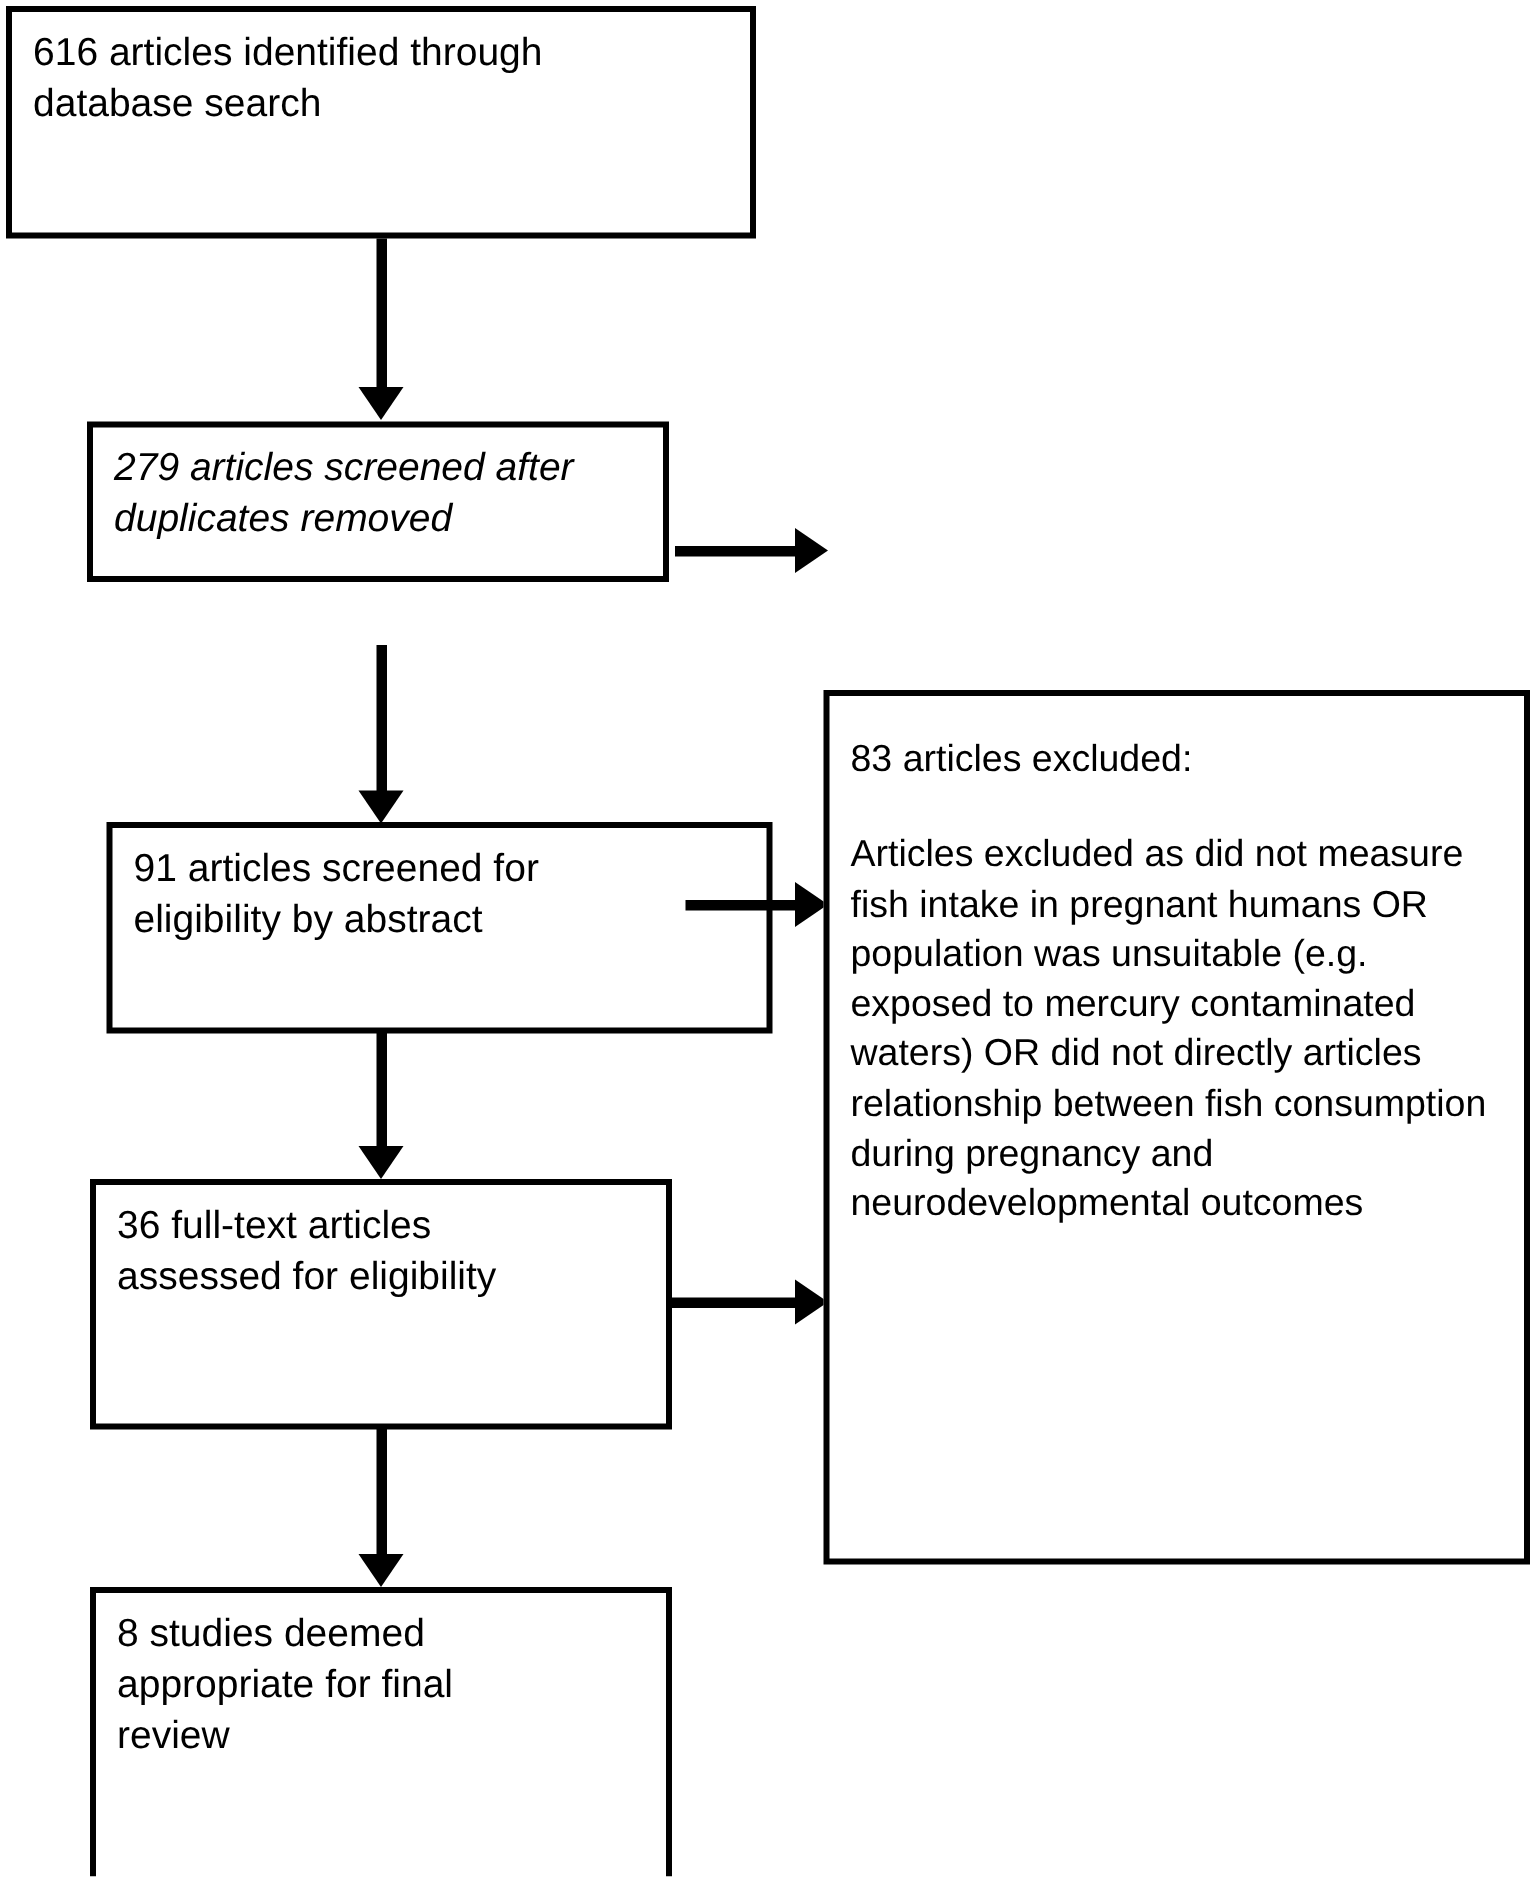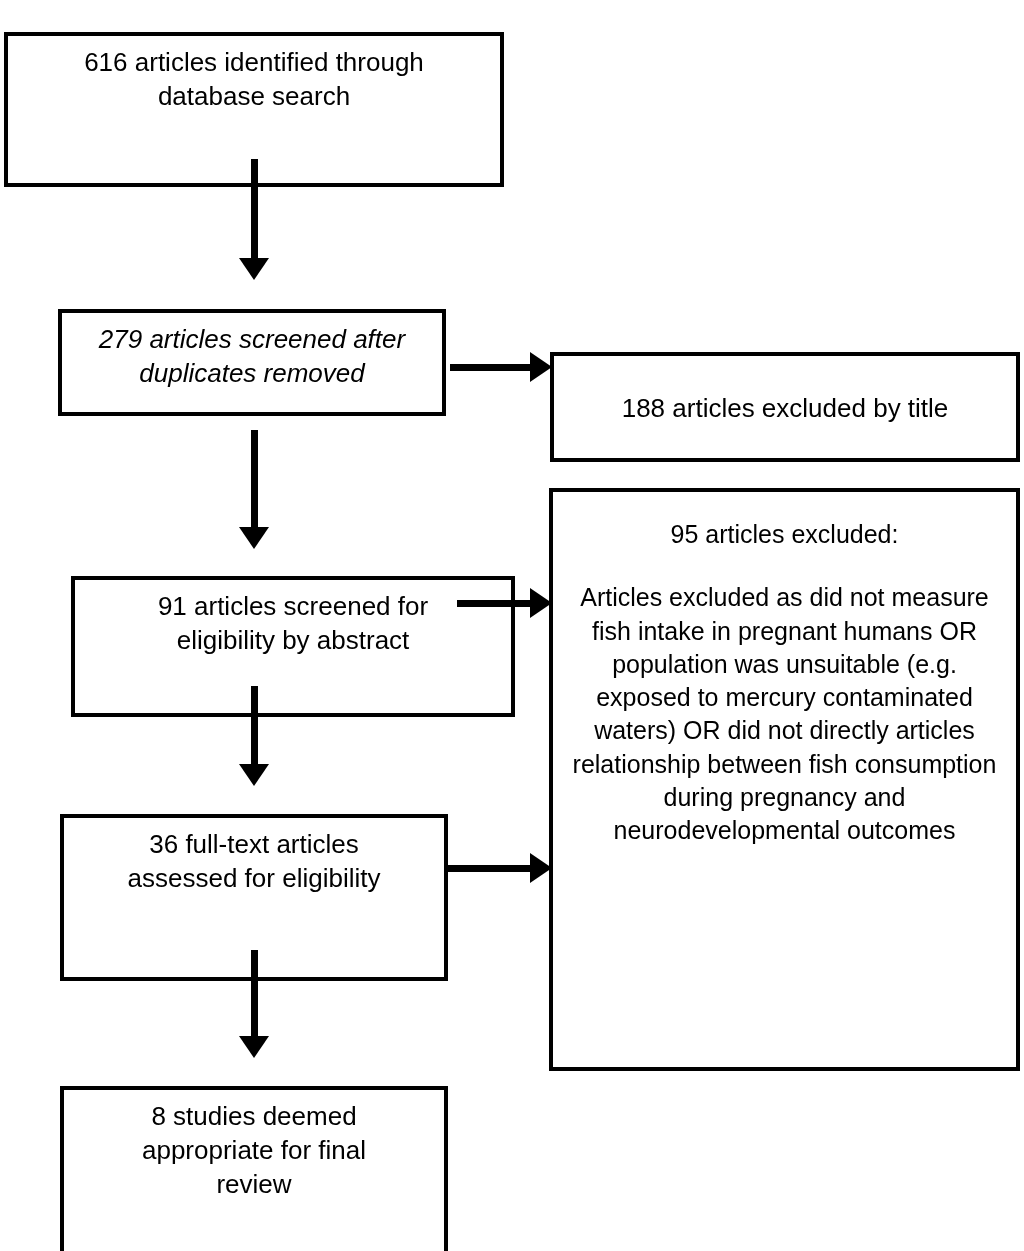--- a/index.html
+++ b/index.html
@@ -14,25 +14,23 @@
     background: #ffffff;
     font-family: "Liberation Sans", sans-serif;
     overflow: hidden;
   }
   .node {
     position: absolute;
     box-sizing: border-box;
     background: #ffffff;
     border: 4px solid #000000;
     color: #000000;
-    text-align: center;
     line-height: 1.30;
     font-size: 26px;
     padding: 10px 14px 6px 14px;
-    margin-top: 28px;
   }
   .node .txt {
     display: block;
     white-space: pre-line;
   }
   
   #node-identified   { left: 4px;   top: 4px;    width: 500px; height: 155px; }
   #node-screened     { left: 58px;  top: 281px;  width: 388px; height: 107px; font-style: italic; }
   #node-excl-title   { left: 550px; top: 324px;  width: 470px; height: 110px;
                        display: flex; align-items: center; justify-content: center; }
@@ -76,23 +74,20 @@
   <div class="arrow-down" style="left:239px; top:258px;"></div>
 
   <div class="node" id="node-screened">
     <span class="txt">279 articles screened after
 duplicates removed</span>
   </div>
 
   <div class="conn hline" style="left:450px; top:364px; width:84px;"></div>
   <div class="arrow-right" style="left:530px; top:352px;"></div>
 
-  <div class="node" id="node-excl-title">
-    <span class="txt">188 articles excluded by title</span>
-  </div>
 
   <div class="conn vline" style="left:251px; top:430px; height:99px;"></div>
   <div class="arrow-down" style="left:239px; top:527px;"></div>
 
   <div class="node" id="node-eligibility">
     <span class="txt">91 articles screened for
 eligibility by abstract</span>
   </div>
 
   <div class="conn hline" style="left:457px; top:600px; width:80px;"></div>
@@ -103,21 +98,21 @@
 
   <div class="node" id="node-fulltext">
     <span class="txt">36 full-text articles
 assessed for eligibility</span>
   </div>
 
   <div class="conn hline" style="left:448px; top:865px; width:89px;"></div>
   <div class="arrow-right" style="left:530px; top:853px;"></div>
 
   <div class="node" id="node-excl-reasons">
-    <span class="txt">95 articles excluded:</span>
+    <span class="txt">83 articles excluded:</span>
     <span class="spacer"></span>
     <span class="txt">Articles excluded as did not measure fish intake in pregnant humans OR population was unsuitable (e.g. exposed to mercury contaminated waters) OR did not directly articles relationship between fish consumption during pregnancy and neurodevelopmental outcomes</span>
   </div>
 
   <div class="conn vline" style="left:251px; top:950px; height:88px;"></div>
   <div class="arrow-down" style="left:239px; top:1036px;"></div>
 
   <div class="node" id="node-final">
     <span class="txt">8 studies deemed
 appropriate for final

